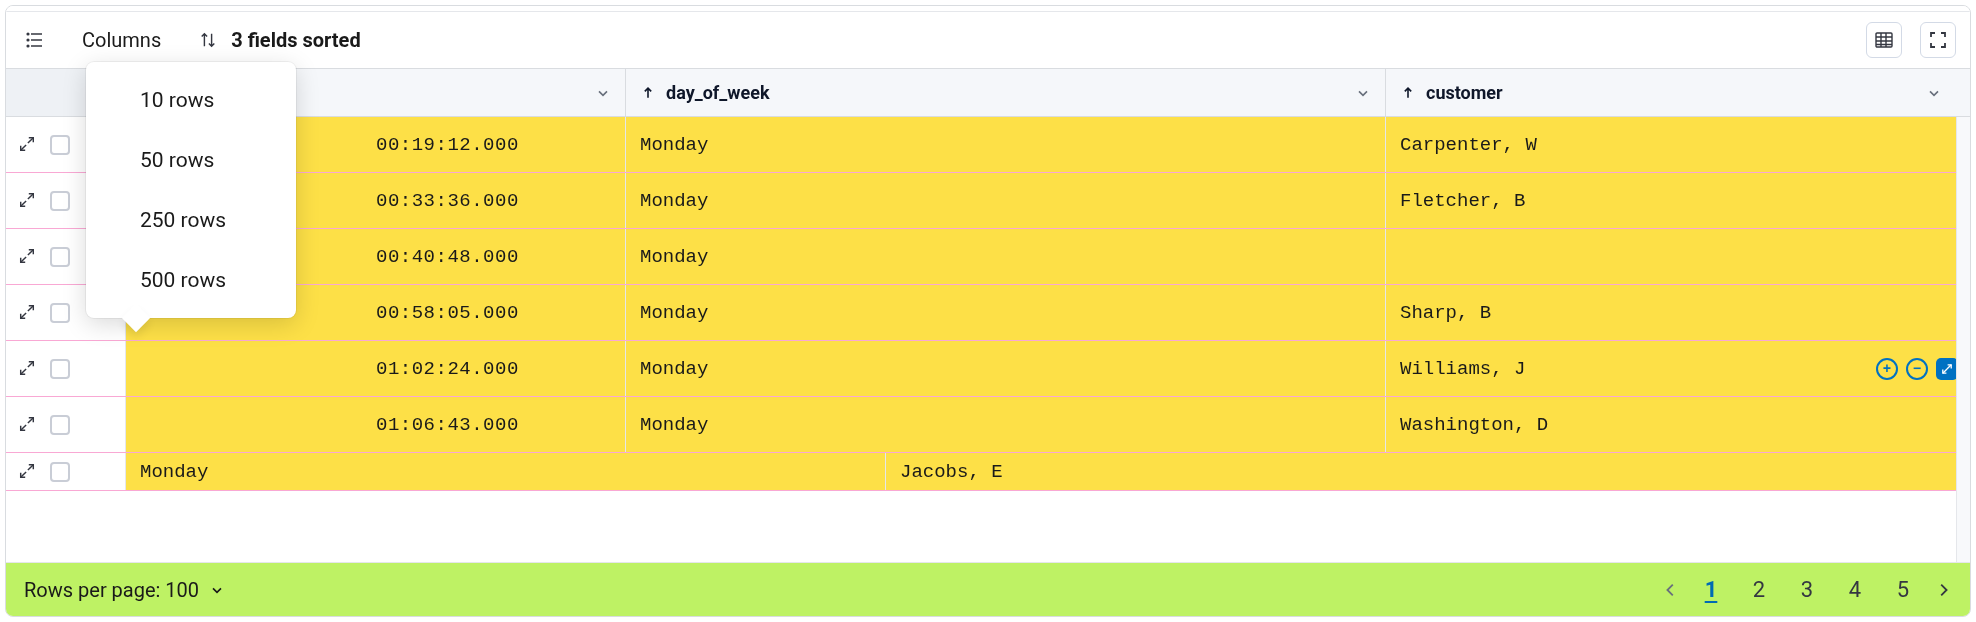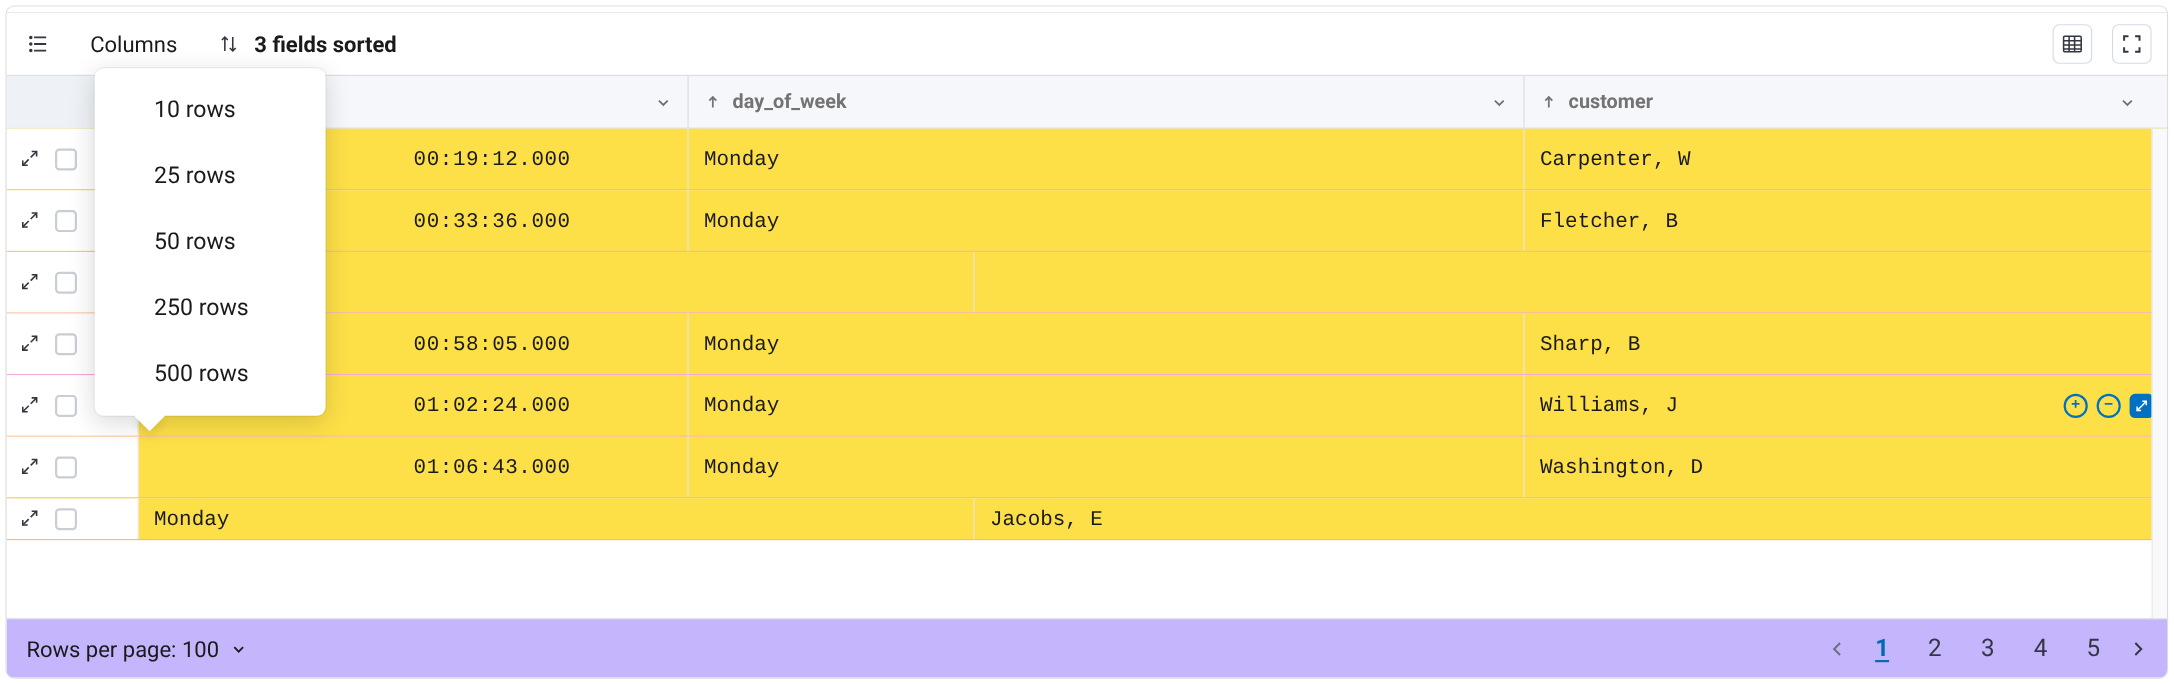--- a/index.html
+++ b/index.html
@@ -90,21 +90,21 @@
       background: #eef1f5;
     }
     .col-h {
       display: flex;
       align-items: center;
       gap: 10px;
       padding: 0 14px;
       border-right: 1px solid #d9dce0;
       font-weight: 700;
       font-size: 18px;
-      color: #737373;
+      color: #0f172a;
       position: relative;
     }
     .col-h-time { width: 500px; justify-content: flex-end; }
     .col-h-day  { width: 760px; }
     .col-h-cust { flex: 1; border-right: none; }
     .col-h .chev-end {
       margin-left: auto;
       color: #69707d;
     }
     .row {
@@ -175,21 +175,21 @@
       border-radius: 5px;
       background: #0071c2;
       color: #fff;
     }
     .footer {
       display: flex;
       align-items: center;
       padding: 10px 18px;
       border-top: 1px solid #e5e7eb;
       height: 54px;
-      background: #c4b5fd;
+      background: #bef264;
     }
     .rows-per-page {
       display: flex;
       align-items: center;
       gap: 10px;
       font-size: 20px;
       color: #1a1a1a;
       cursor: pointer;
     }
     .pager {
@@ -388,20 +388,21 @@
             <span class="expand-icon">
               <svg width="18" height="18" viewBox="0 0 20 20" fill="none" stroke="currentColor" stroke-width="1.6">
                 <path d="M12 3 L17 3 L17 8"></path>
                 <path d="M17 3 L11 9"></path>
                 <path d="M8 17 L3 17 L3 12"></path>
                 <path d="M3 17 L9 11"></path>
               </svg>
             </span>
             <span class="checkbox"></span>
           </div>
+          <div class="cell cell-time">00:40:48.000</div>
           <div class="cell cell-day">Monday</div>
         </div>
         <div class="row">
           <div class="cell cell-actions">
             <span class="expand-icon">
               <svg width="18" height="18" viewBox="0 0 20 20" fill="none" stroke="currentColor" stroke-width="1.6">
                 <path d="M12 3 L17 3 L17 8"></path>
                 <path d="M17 3 L11 9"></path>
                 <path d="M8 17 L3 17 L3 12"></path>
                 <path d="M3 17 L9 11"></path>
@@ -505,24 +506,20 @@
   </div>
 
   <div class="popover">
     <div id="pop-items">
         <div class="pop-item">
           <span class="check-slot"></span>
           <span>10 rows</span>
         </div>
         <div class="pop-item">
           <span class="check-slot"></span>
-          <span>25 rows</span>
-        </div>
-        <div class="pop-item">
-          <span class="check-slot"></span>
           <span>50 rows</span>
         </div>
         <div class="pop-item">
           <span class="check-slot"></span>
           <span>250 rows</span>
         </div>
         <div class="pop-item">
           <span class="check-slot"></span>
           <span>500 rows</span>
         </div>

